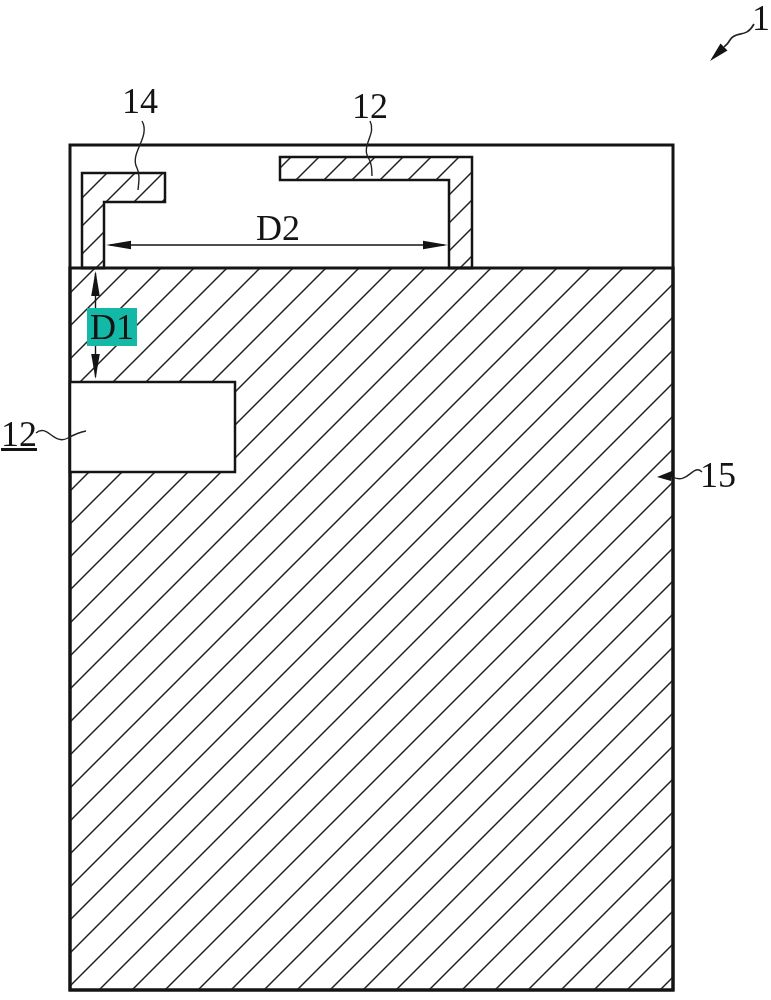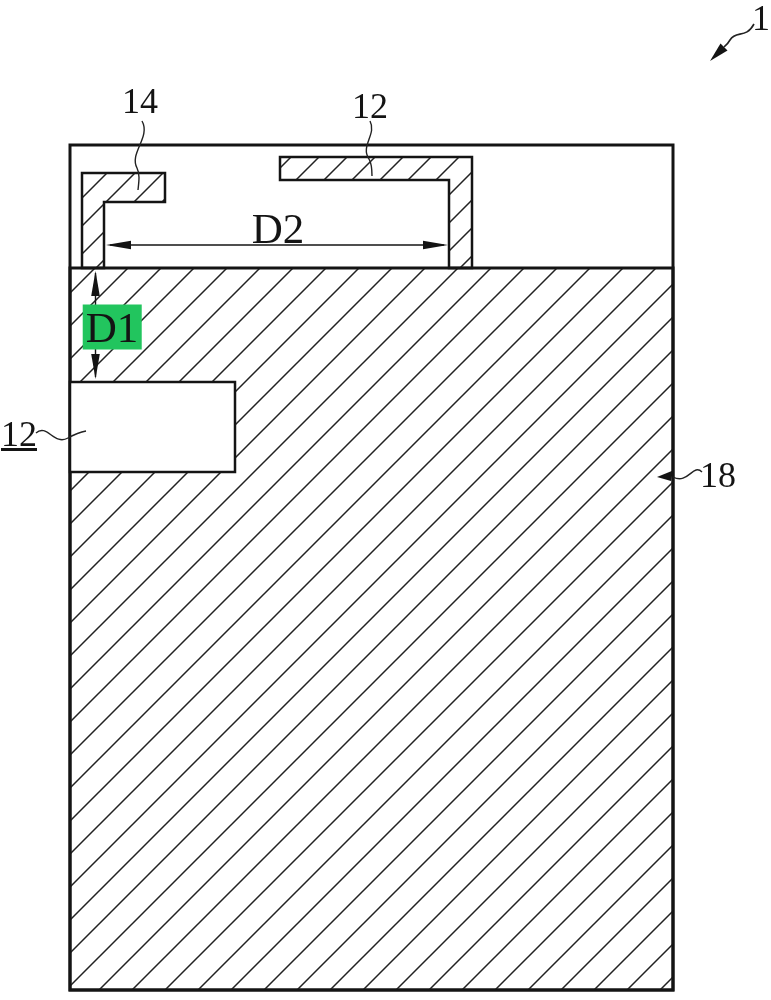--- a/index.html
+++ b/index.html
@@ -26,24 +26,24 @@
     position: absolute;
     transform: translate(-50%, -50%);
     font-size: 36px;
     line-height: 1;
     color: #141414;
     letter-spacing: 0px;
     white-space: nowrap;
     user-select: none;
   }
   .lbl.dim {
-    font-size: 43px;
+    font-size: 36px;
   }
   .lbl.on-hatch {
-    background: #22c55e;
+    background: #14b8a6;
     padding: 1px 3px;
   }
 </style>
 </head>
 <body>
 
 <div class="canvas">
 
   <svg viewBox="0 0 771 1000">
     <defs>
@@ -88,15 +88,15 @@
   <div class="lbl" style="left:140px; top:101px;text-align:right;">14</div>
 
   <div class="lbl" style="left:370px; top:106px;">12</div>
 
   <div class="lbl dim" style="left:278px; top:228px;">D2</div>
 
   <div class="lbl dim on-hatch" style="left:112px; top:327px;">D1</div>
 
   <div class="lbl" style="left:19px; top:434px;text-decoration:underline;">12</div>
 
-  <div class="lbl" style="left:718px; top:475px;">18</div>
+  <div class="lbl" style="left:718px; top:475px;">15</div>
 
 </div>
 
 </body></html>

